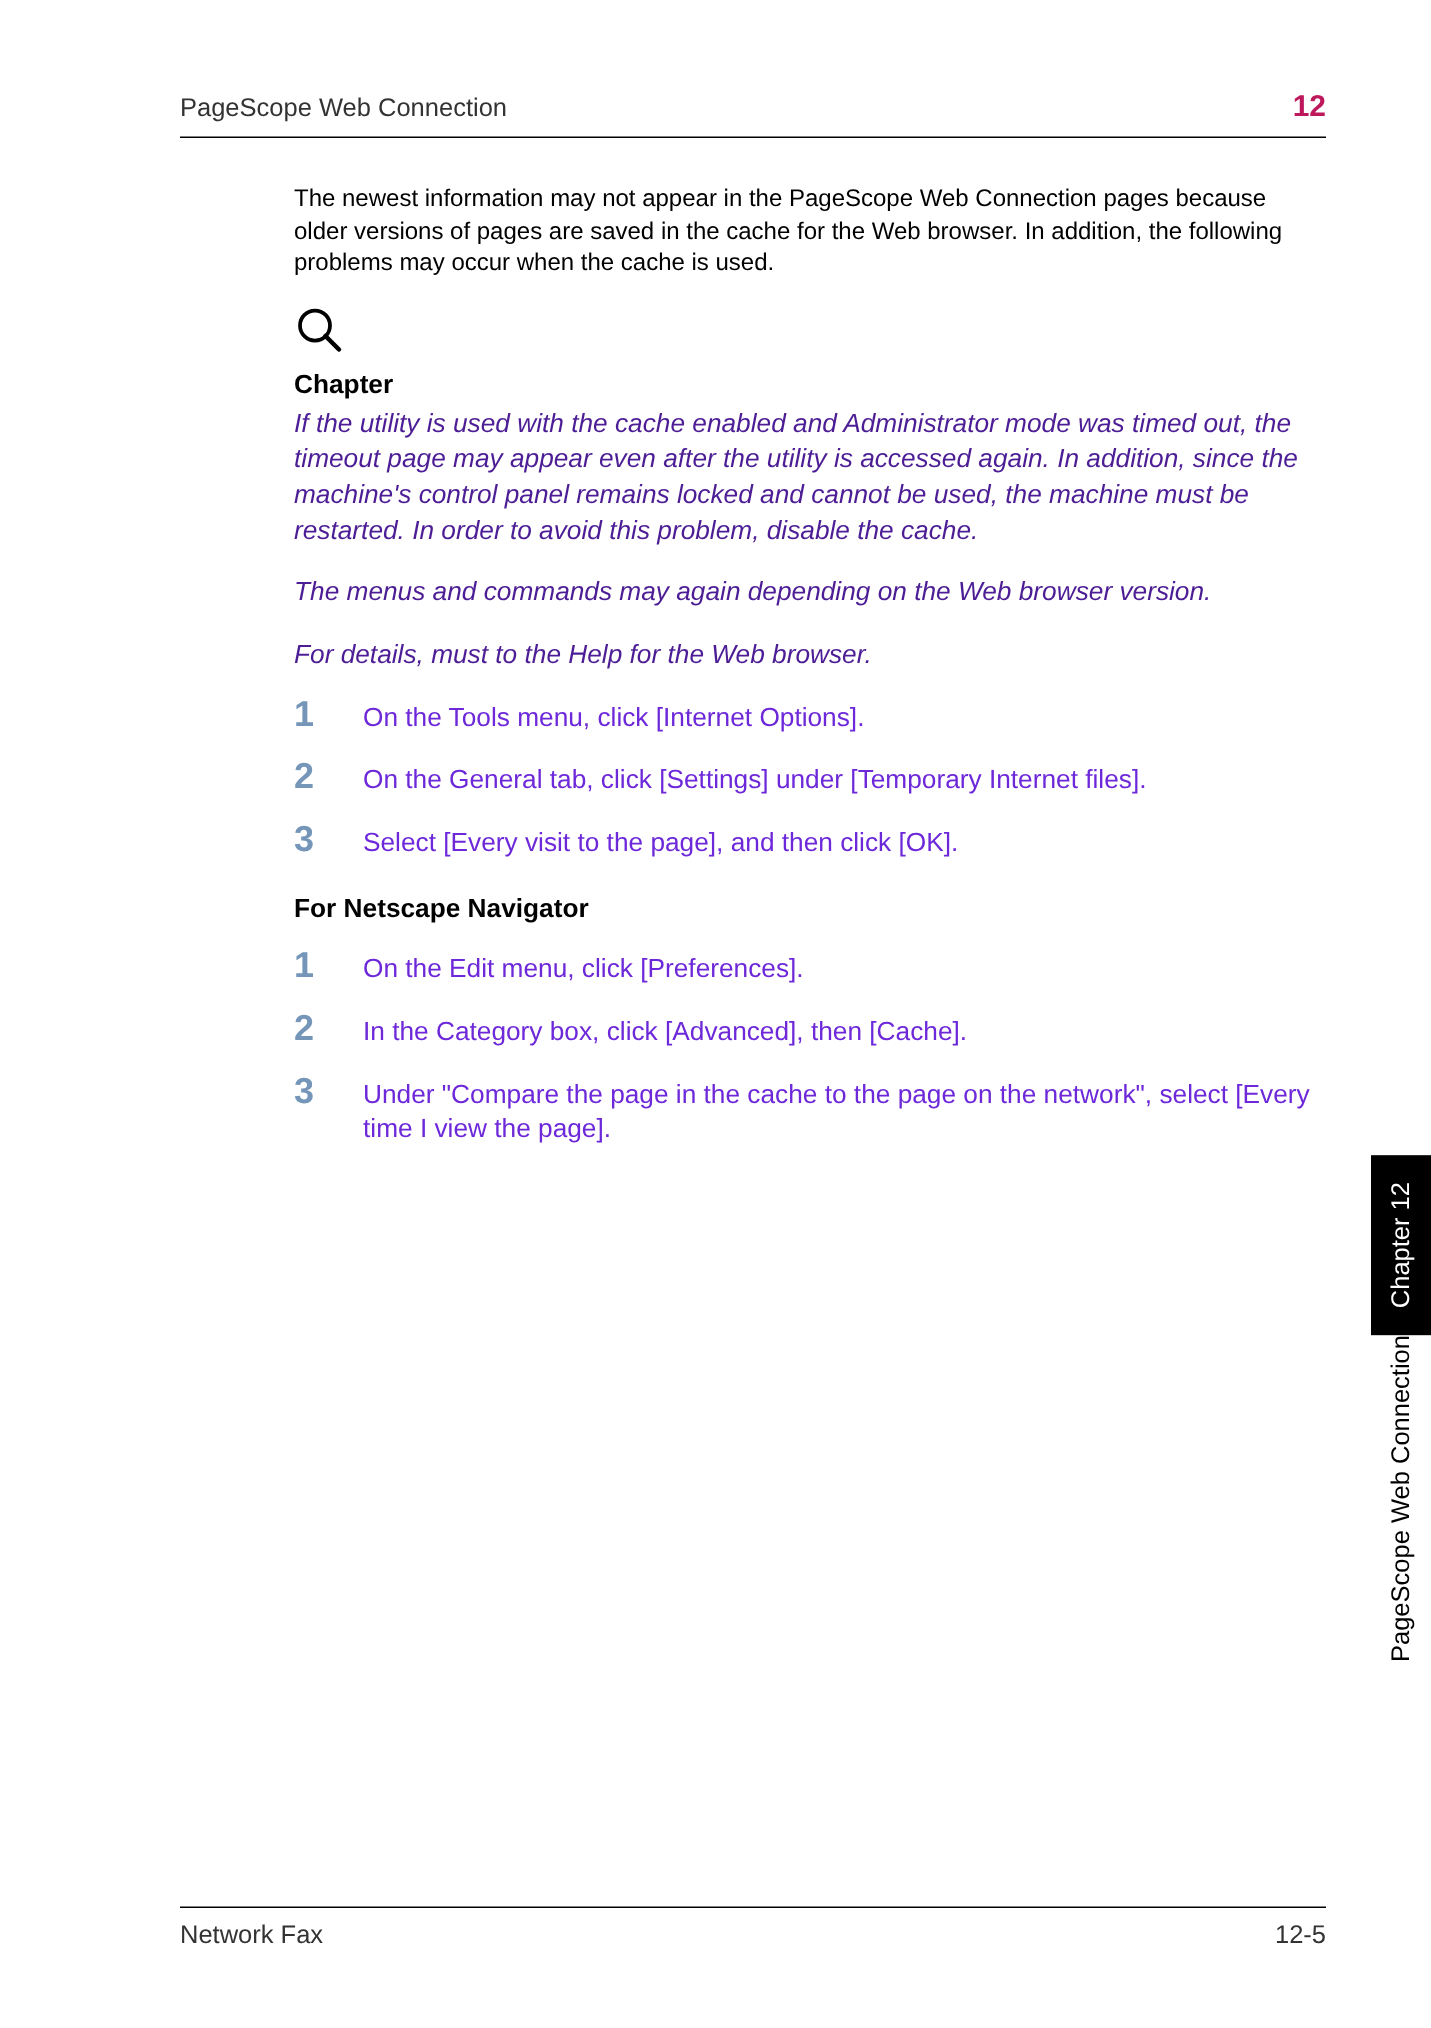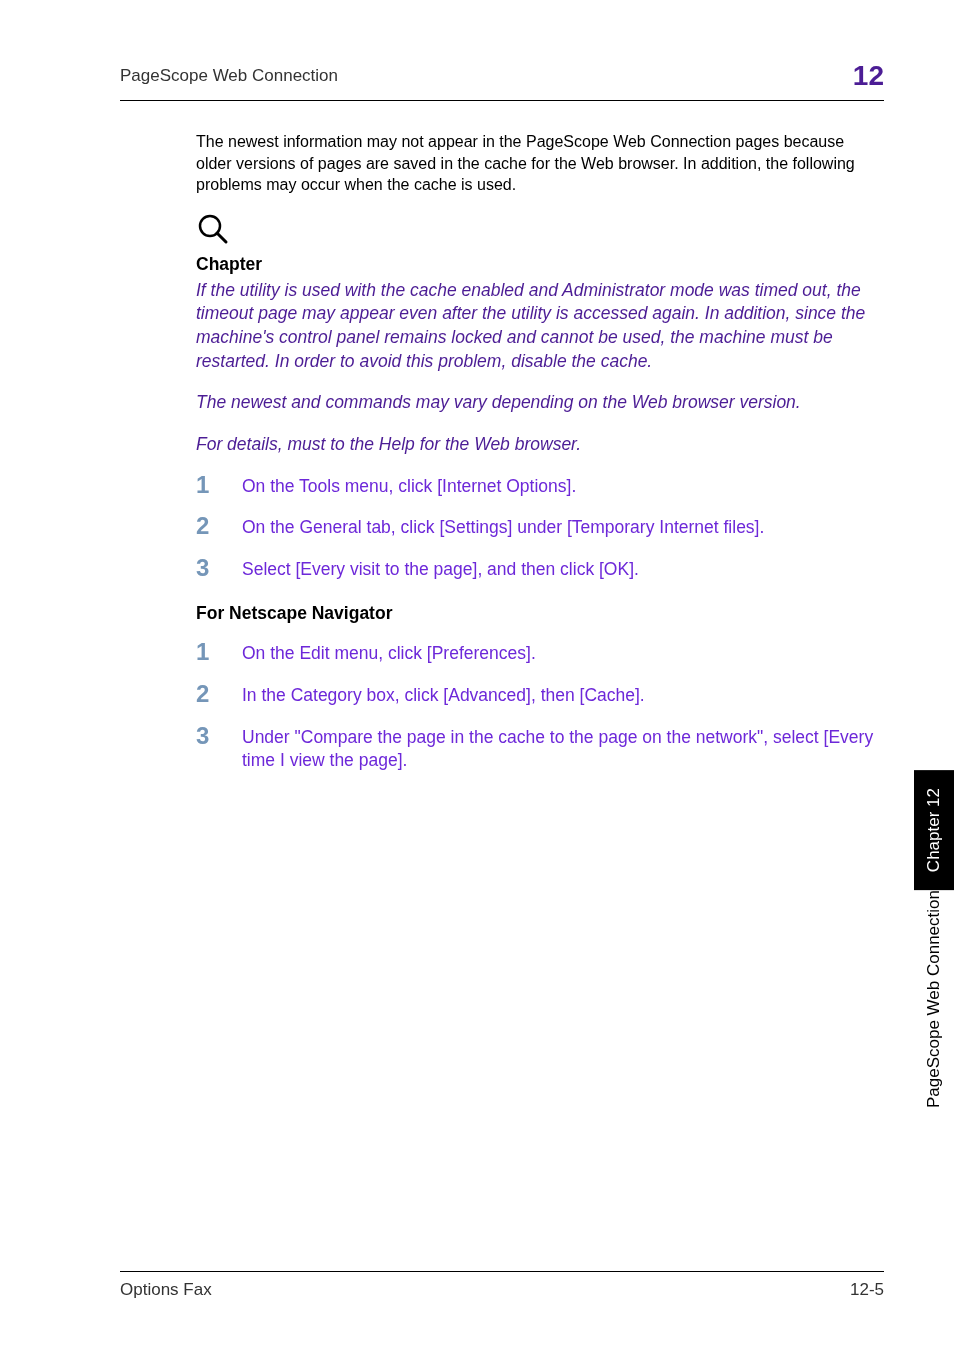--- a/index.html
+++ b/index.html
@@ -22,23 +22,23 @@
       display: flex;
       justify-content: space-between;
       align-items: center;
       margin-bottom: 8px;
     }
     .header-left {
       font-size: 17px;
       color: #333;
     }
     .header-right {
-      font-size: 28px;
-      font-weight: bold;
-      color: #4c1d95;
+      font-size: 20px;
+      font-weight: bold;
+      color: #be185d;
     }
     .header-line {
       border-bottom: 1.5px solid #000;
       margin-bottom: 30px;
     }
     .section-title {
       font-size: 22px;
       font-weight: bold;
       color: #000;
       margin-bottom: 18px;
@@ -149,21 +149,21 @@
 
     <div class="icon-mag">
       <svg width="34" height="34" viewBox="0 0 34 34">
         <circle cx="14" cy="14" r="10" stroke="#000" stroke-width="2.5" fill="none"></circle>
         <line x1="21" y1="21" x2="30" y2="30" stroke="#000" stroke-width="3" stroke-linecap="round"></line>
       </svg>
     </div>
 
     <div class="detail-label">Chapter</div>
     <p class="italic-para">If the utility is used with the cache enabled and Administrator mode was timed out, the timeout page may appear even after the utility is accessed again. In addition, since the machine's control panel remains locked and cannot be used, the machine must be restarted. In order to avoid this problem, disable the cache.</p>
-    <p class="italic-para">The newest and commands may vary depending on the Web browser version.</p>
+    <p class="italic-para">The menus and commands may again depending on the Web browser version.</p>
     <p class="italic-para">For details, must to the Help for the Web browser.</p>
 
 
     <div class="step-row">
       <div class="step-num">1</div>
       <div class="step-text">On the Tools menu, click [Internet Options].</div>
     </div>
     <div class="step-row">
       <div class="step-num">2</div>
       <div class="step-text">On the General tab, click [Settings] under [Temporary Internet files].</div>
@@ -192,16 +192,16 @@
 </div>
 
 <div class="side-tab">
   <div class="side-label side-chapter">Chapter 12</div>
   <div class="side-label side-section">PageScope Web Connection</div>
 </div>
 
 <div class="footer">
   <div class="footer-line"></div>
   <div class="footer-row">
-    <div>Options Fax</div>
+    <div>Network Fax</div>
     <div>12-5</div>
   </div>
 </div>
 
 </body></html>

